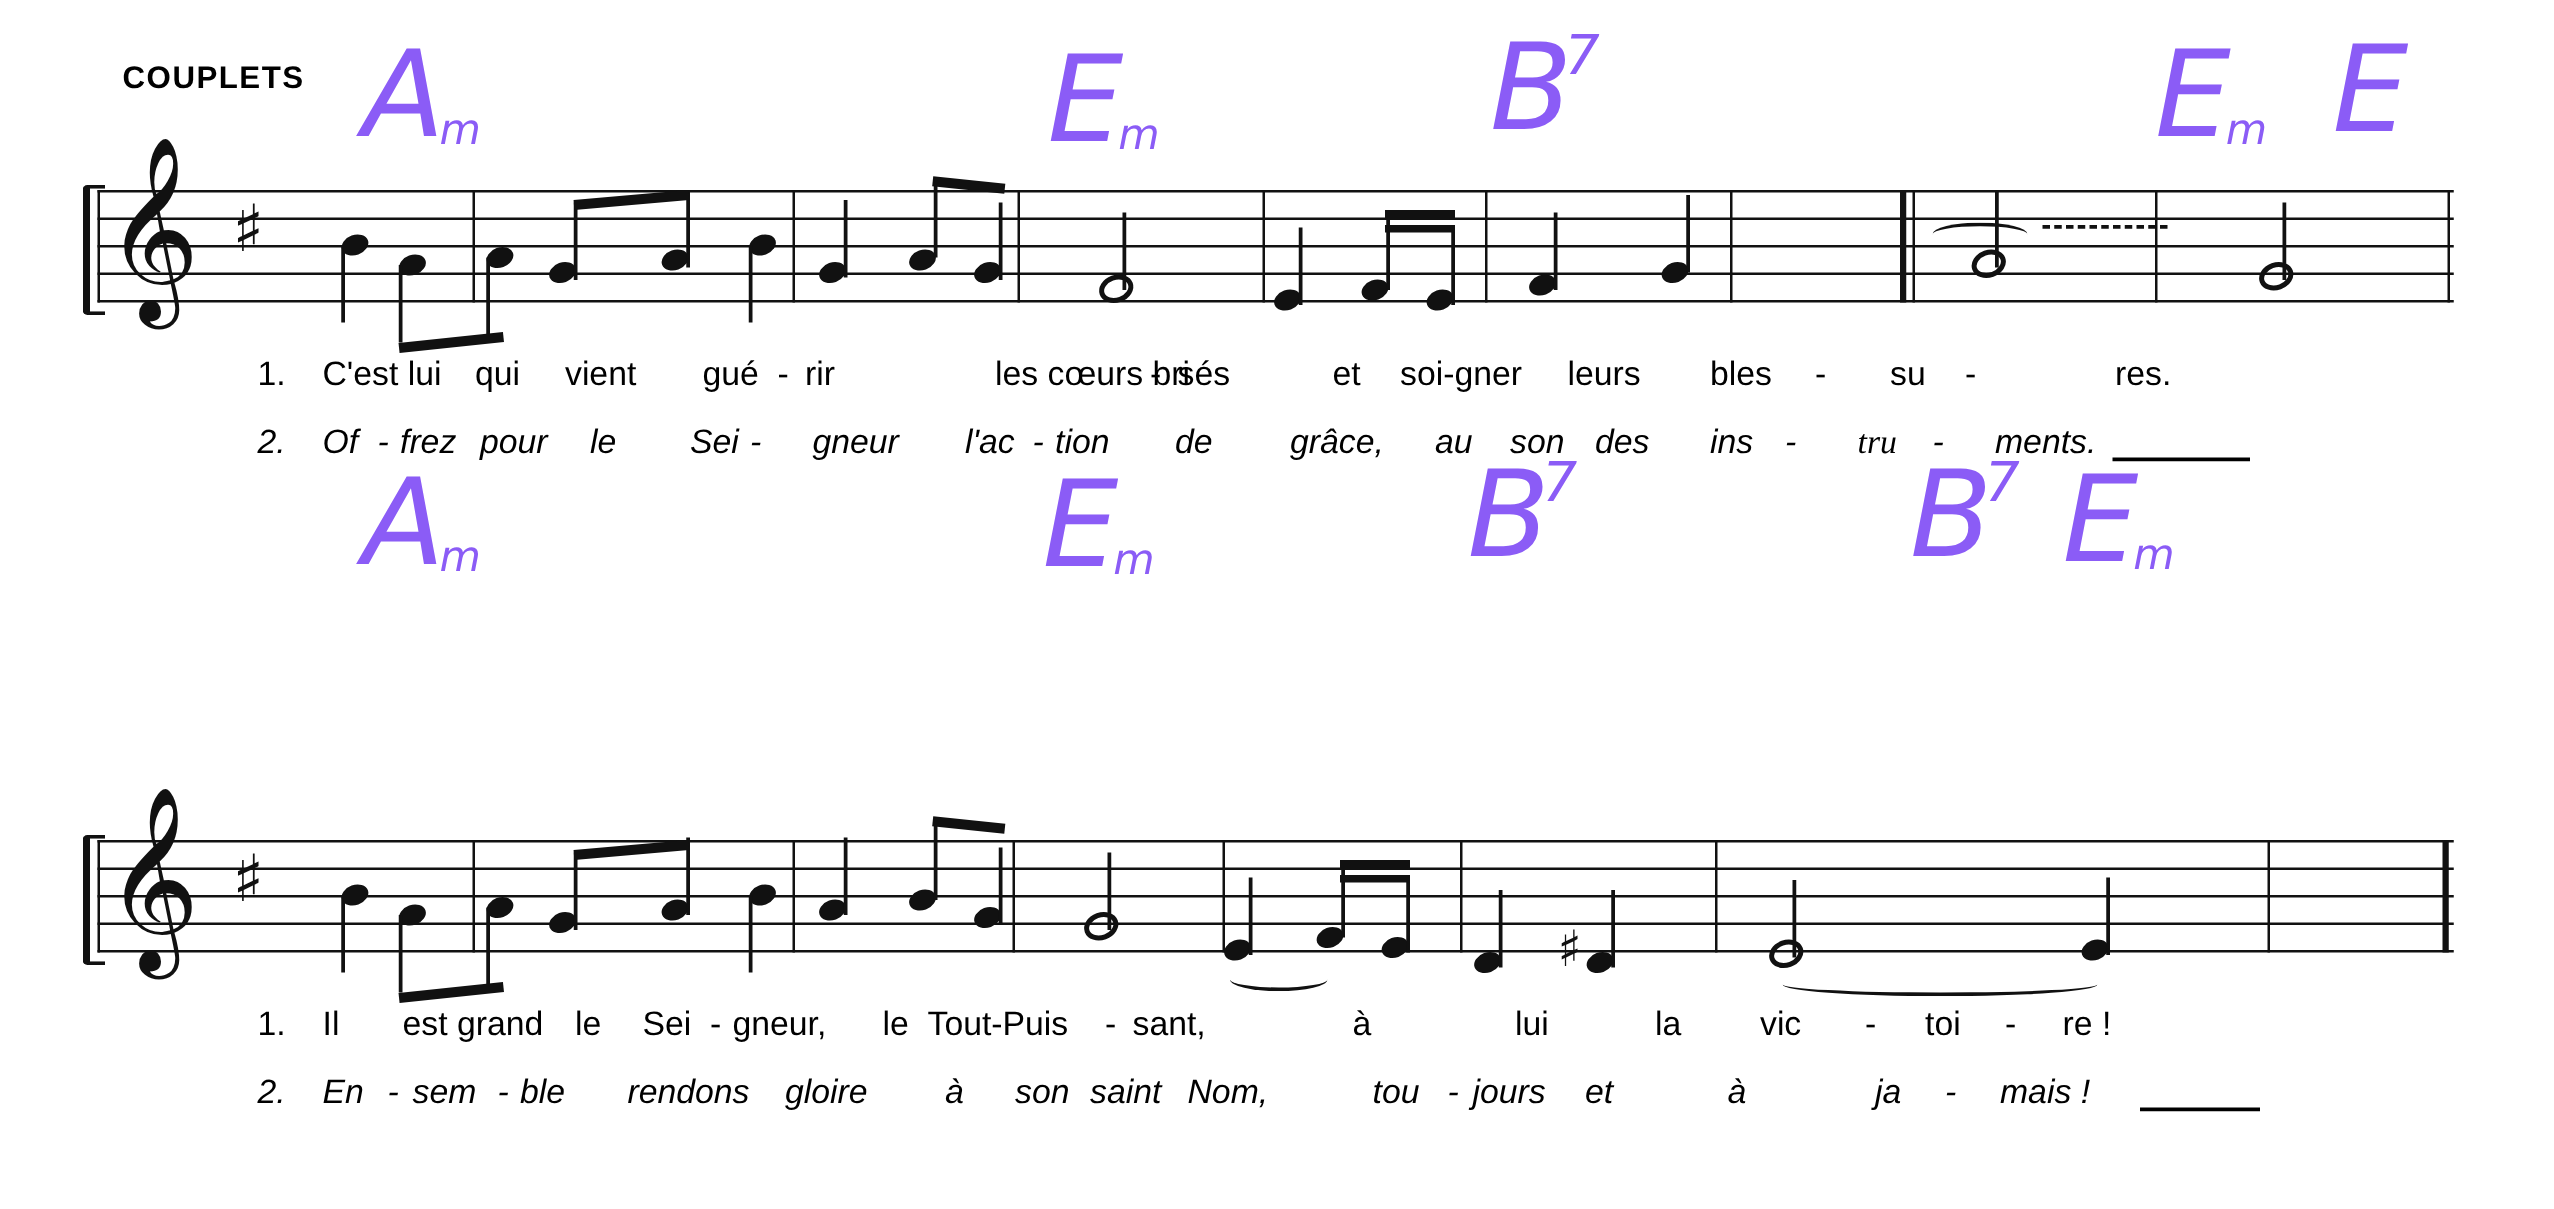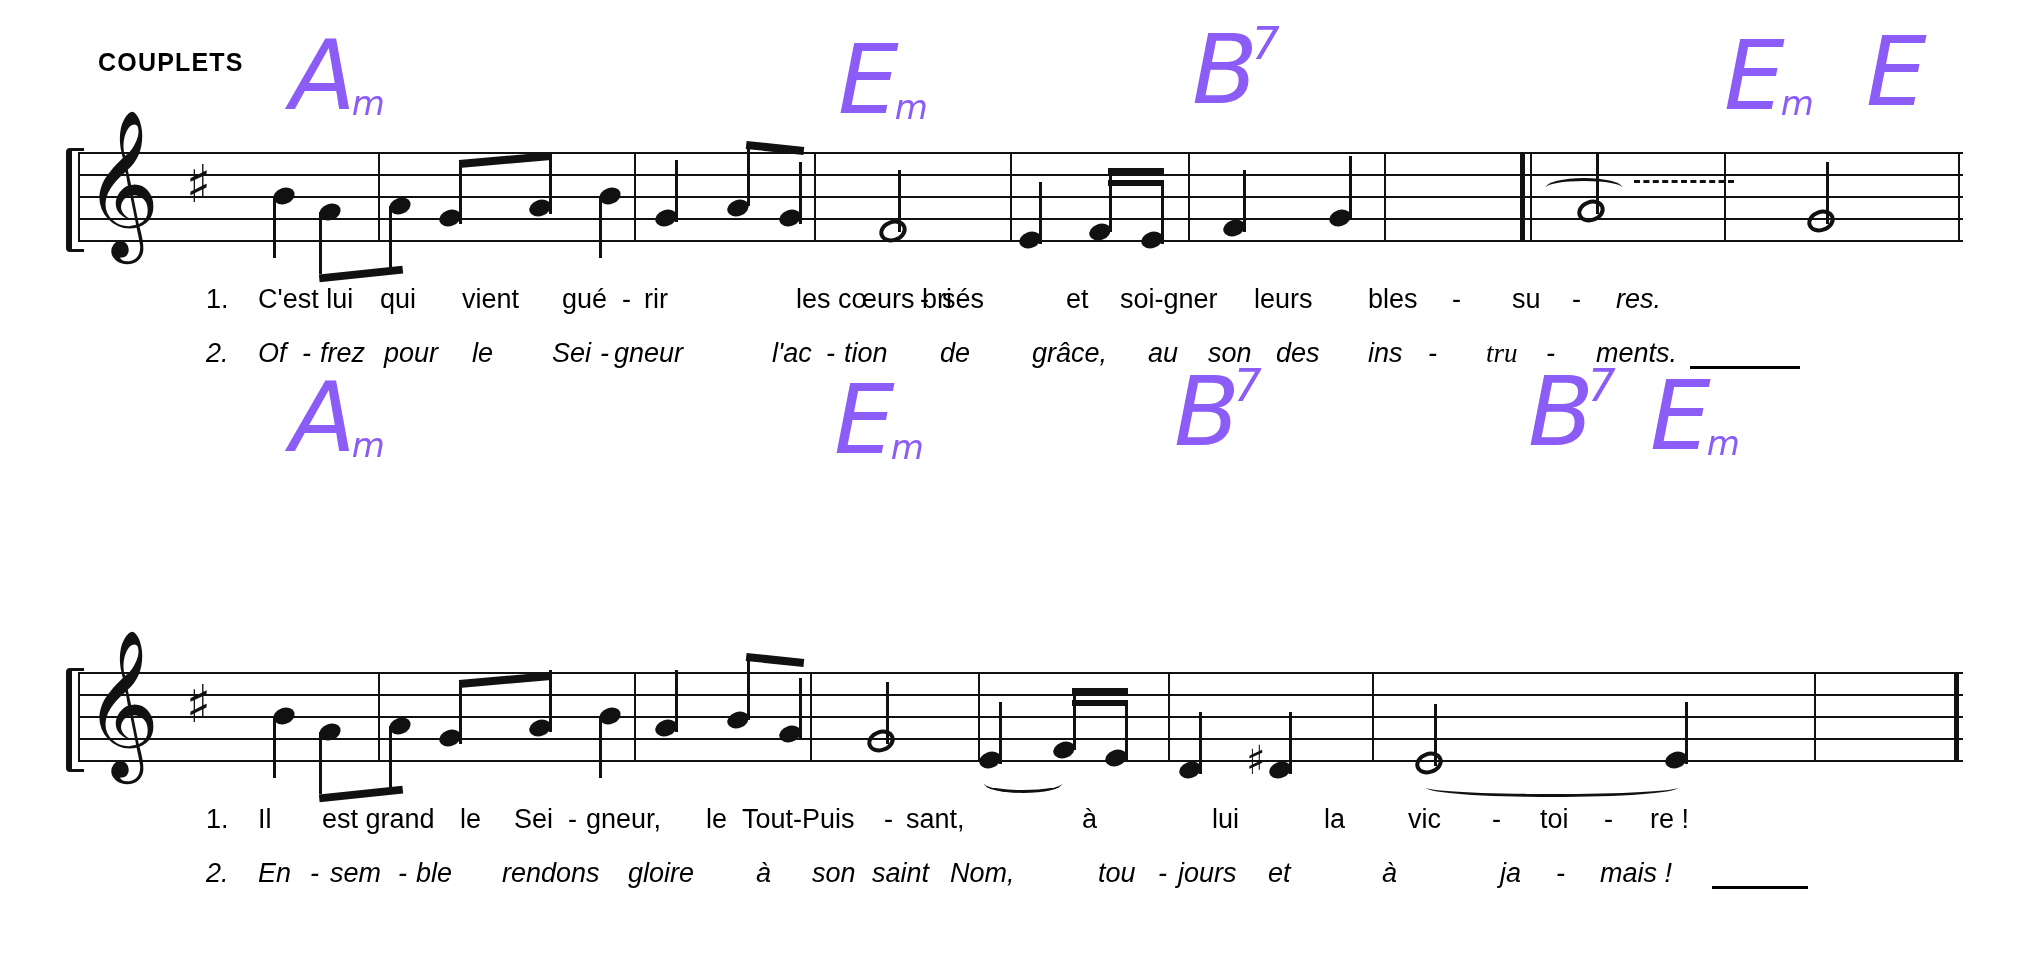--- a/index.html
+++ b/index.html
@@ -351,47 +351,47 @@
       <div class="note open" style="left:1740px; top:66px;">
         <div class="head"></div>
           <div class="stem" style="top:-56px; left:8px;"></div>
       </div>
     </div>
 
     <div class="lyric-row verse1" style="top:284px;">
       <span class="lyric-num" style="left:206px;">1.</span>
       <span class="syl" style="left:258px;">C'est lui</span>
       <span class="syl" style="left:380px;">qui</span>
-      <span class="syl" style="left:462px;">vient</span>
+      <span class="syl" style="left:452px;">vient</span>
       <span class="syl" style="left:562px;">gué</span>
       <span class="syl" style="left:622px;">-</span>
       <span class="syl" style="left:644px;">rir</span>
       <span class="syl" style="left:772px;margin-left:24px;">les cœurs bri</span>
       <span class="syl" style="left:920px;">-</span>
       <span class="syl" style="left:942px;">sés</span>
       <span class="syl" style="left:1066px;">et</span>
       <span class="syl" style="left:1120px;">soi-gner</span>
       <span class="syl" style="left:1254px;">leurs</span>
       <span class="syl" style="left:1368px;">bles</span>
       <span class="syl" style="left:1452px;">-</span>
       <span class="syl" style="left:1512px;">su</span>
       <span class="syl" style="left:1572px;">-</span>
-      <span class="syl" style="left:1616px;font-style:italic;">res.</span>
+      <span class="syl" style="left:1692px;">res.</span>
     </div>
 
     <div class="lyric-row verse2" style="top:338px;">
       <span class="lyric-num" style="left:206px;">2.</span>
       <span class="syl" style="left:258px;">Of</span>
       <span class="syl" style="left:302px;">-</span>
       <span class="syl" style="left:320px;">frez</span>
       <span class="syl" style="left:384px;">pour</span>
       <span class="syl" style="left:472px;">le</span>
       <span class="syl" style="left:552px;">Sei</span>
       <span class="syl" style="left:600px;">-</span>
-      <span class="syl" style="left:614px;">gneur</span>
+      <span class="syl" style="left:650px;">gneur</span>
       <span class="syl" style="left:772px;">l'ac</span>
       <span class="syl" style="left:826px;">-</span>
       <span class="syl" style="left:844px;">tion</span>
       <span class="syl" style="left:940px;">de</span>
       <span class="syl" style="left:1032px;">grâce,</span>
       <span class="syl" style="left:1148px;">au</span>
       <span class="syl" style="left:1208px;">son</span>
       <span class="syl" style="left:1276px;">des</span>
       <span class="syl" style="left:1368px;">ins</span>
       <span class="syl" style="left:1428px;">-</span>

